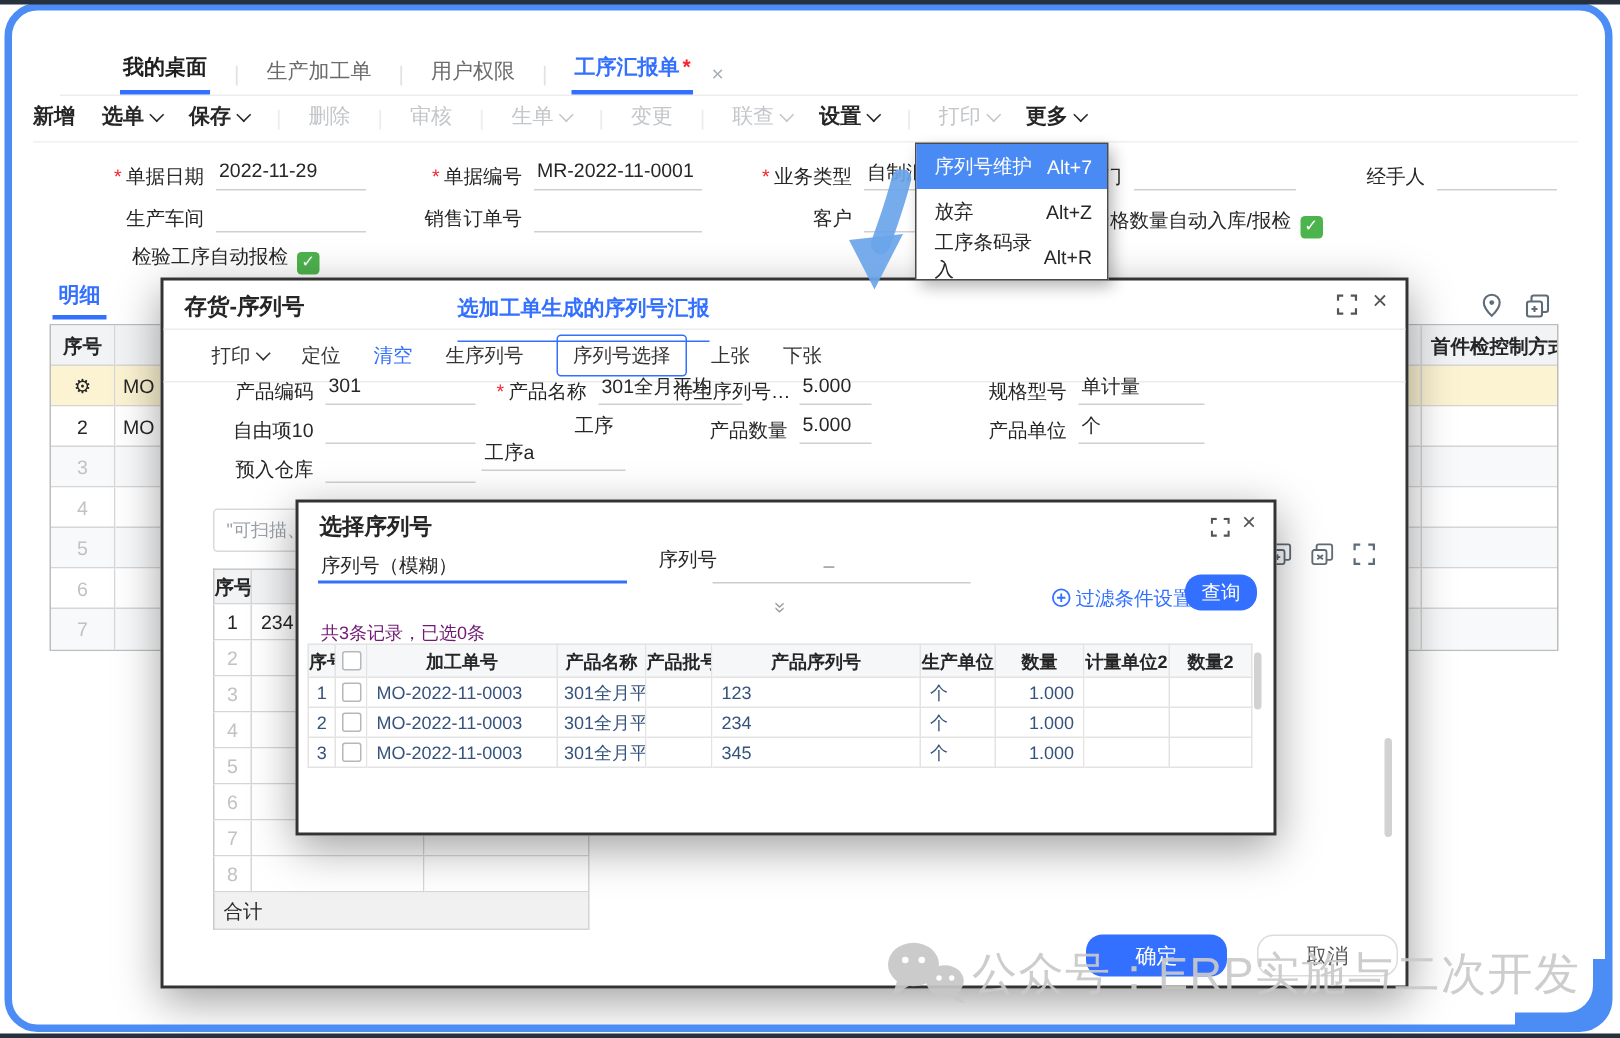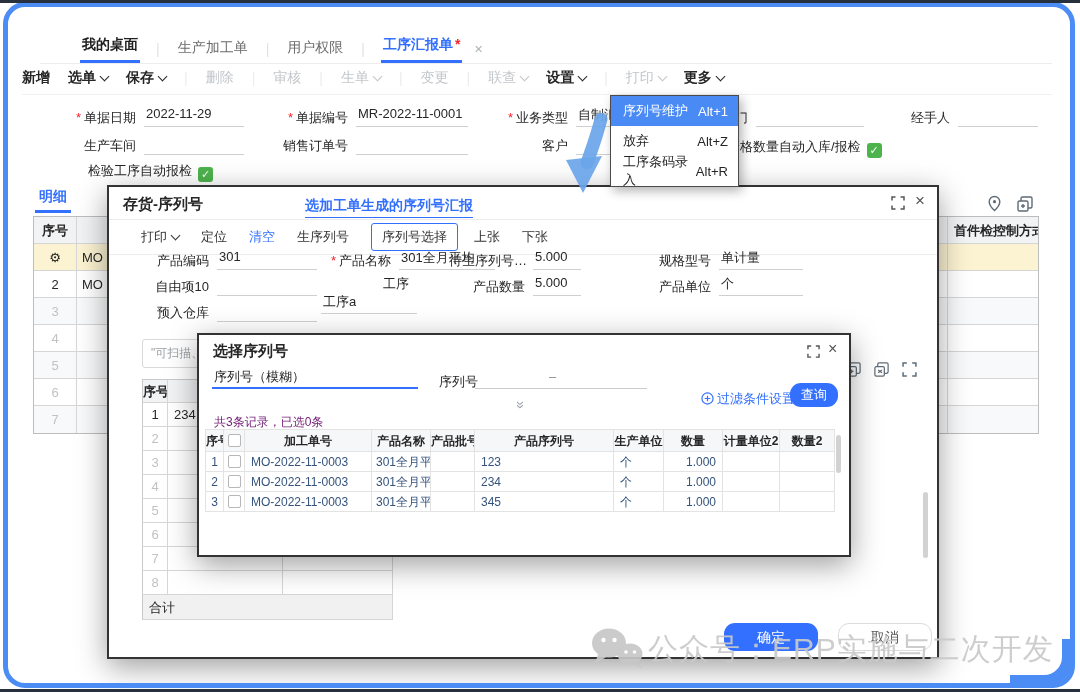--- a/index.html
+++ b/index.html
@@ -43,21 +43,21 @@
   .gridbox{position:absolute;border:1px solid #bdbdbd;z-index:1;background:#fff;}
   
   .dlg{position:absolute;background:#fff;border:2px solid #333;box-shadow:0 8px 28px rgba(0,0,0,.38);}
   .dlgtitle{position:absolute;font-size:15px;font-weight:bold;color:#262626;white-space:nowrap;}
   .winicon{position:absolute;color:#555;cursor:pointer;}
   .hline{position:absolute;left:0;right:0;border-top:1px solid #ececec;}
   .d1toolbar{position:absolute;display:flex;align-items:center;font-size:13px;}
   .d1tbi{margin-right:22px;white-space:nowrap;cursor:pointer;color:#333;}
   .d1tbi.blue{color:#3370ff;}
   .d1tbi.boxed{border:1px solid #3370ff;border-radius:3px;padding:4px 10px;margin-right:16px;}
-  .annot{position:absolute;color:#3370ff;font-weight:bold;font-size:14px;border-bottom:1px solid #3370ff;padding-bottom:2px;white-space:nowrap;}
+  .annot{position:absolute;color:#3370ff;font-weight:bold;font-size:14px;border-bottom:1px solid #3370ff;padding-bottom:12px;white-space:nowrap;}
   .scanbox{position:absolute;border:1px solid #d9d9d9;border-radius:3px;background:#fff;}
   .scanbox .ph{position:absolute;left:8px;top:5px;font-size:12px;color:#9aa0a6;white-space:nowrap;}
   .btn{position:absolute;box-sizing:border-box;border-radius:11px;font-size:14px;text-align:center;cursor:pointer;}
   .btn.primary{background:#3370ff;color:#fff;line-height:28px;}
   .btn.ghost{background:#fff;color:#595959;border:1px solid #dcdcdc;line-height:26px;}
   .scrollthumb{position:absolute;background:#d2d2d2;border-radius:3px;}
   
   .cell2{position:absolute;box-sizing:border-box;border-right:1px solid #e3e3e3;border-bottom:1px solid #e3e3e3;font-size:12px;overflow:hidden;white-space:nowrap;background:#fff;color:#35537c;}
   .cell2.h{background:#f6f7f9;color:#262626;font-weight:bold;text-align:center;}
   .cbx{display:inline-block;width:11px;height:11px;border:1px solid #b7b7b7;border-radius:2px;background:#fff;vertical-align:middle;}
@@ -187,21 +187,21 @@
     <div class="cell" style="left:43px;top:162px;width:871px;height:27px;"></div>
     <div class="cell" style="left:914px;top:162px;width:90px;height:27px;border-right:none;"></div>
     <div class="cell c dim alt" style="left:0;top:189px;width:43px;height:27px;line-height:27px;border-bottom:none;">7</div>
     <div class="cell alt" style="left:43px;top:189px;width:871px;height:27px;border-bottom:none;"></div>
     <div class="cell alt" style="left:914px;top:189px;width:90px;height:27px;border-right:none;border-bottom:none;"></div>
   </div>
 
   <div class="menu">
     <div class="mi hl">
       <span>序列号维护</span>
-        <span>Alt+1</span>
+        <span>Alt+7</span>
     </div>
     <div class="mi">
       <span>放弃</span>
         <span>Alt+Z</span>
     </div>
     <div class="mi">
       <span>工序条码录入</span>
         <span>Alt+R</span>
     </div>
   </div>
@@ -327,21 +327,21 @@
 
   <div class="dlg" style="left:197px;top:333px;width:650px;height:220px;z-index:20;">
     <div class="dlgtitle" style="left:14px;top:7px;">选择序列号</div>
     <svg class="winicon" style="left:608px;top:10px;" width="13" height="13" viewBox="0 0 14 14">
       <path d="M1 4.5V1h3.5 M9.5 1H13v3.5 M13 9.5V13H9.5 M4.5 13H1V9.5" fill="none" stroke="#555" stroke-width="1.5"></path>
     </svg>
     <span class="winicon" style="left:629px;top:5px;font-size:16px;">×</span>
 
     <span class="abs" style="left:15px;top:33px;font-size:13px;">序列号（模糊）</span>
     <div class="abs" style="left:13px;top:52px;width:206px;border-bottom:2px solid #3370ff;"></div>
-    <span class="abs" style="left:240px;top:38px;font-size:13px;">序列号</span>
+    <span class="abs" style="left:240px;top:29px;font-size:13px;">序列号</span>
     <div class="abs" style="left:276px;top:53px;width:172px;border-bottom:1px solid #ccc;"></div>
     <span class="abs" style="left:350px;top:34px;font-size:13px;color:#8c8c8c;">–</span>
 
     <div class="abs bluelink" style="left:502px;top:55px;">
       <svg width="13" height="13" viewBox="0 0 14 14" style="vertical-align:-2px;margin-right:3px;">
         <circle cx="7" cy="7" r="6" fill="none" stroke="#3370ff" stroke-width="1.3"></circle>
         <path d="M7 4v6M4 7h6" stroke="#3370ff" stroke-width="1.3"></path>
       </svg><span>过滤条件设置</span>
     </div>
     <div class="btn primary" style="left:591px;top:48px;width:48px;height:24px;line-height:24px;font-size:13px;">查询</div>

